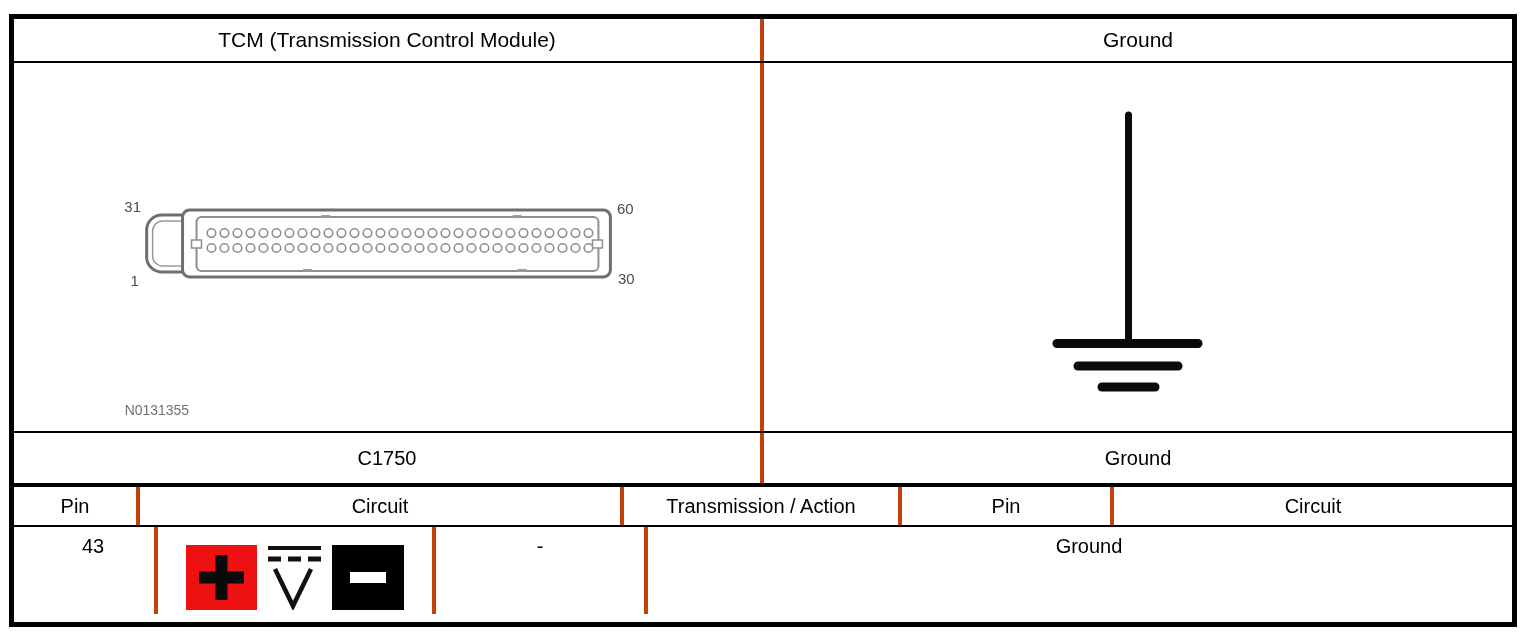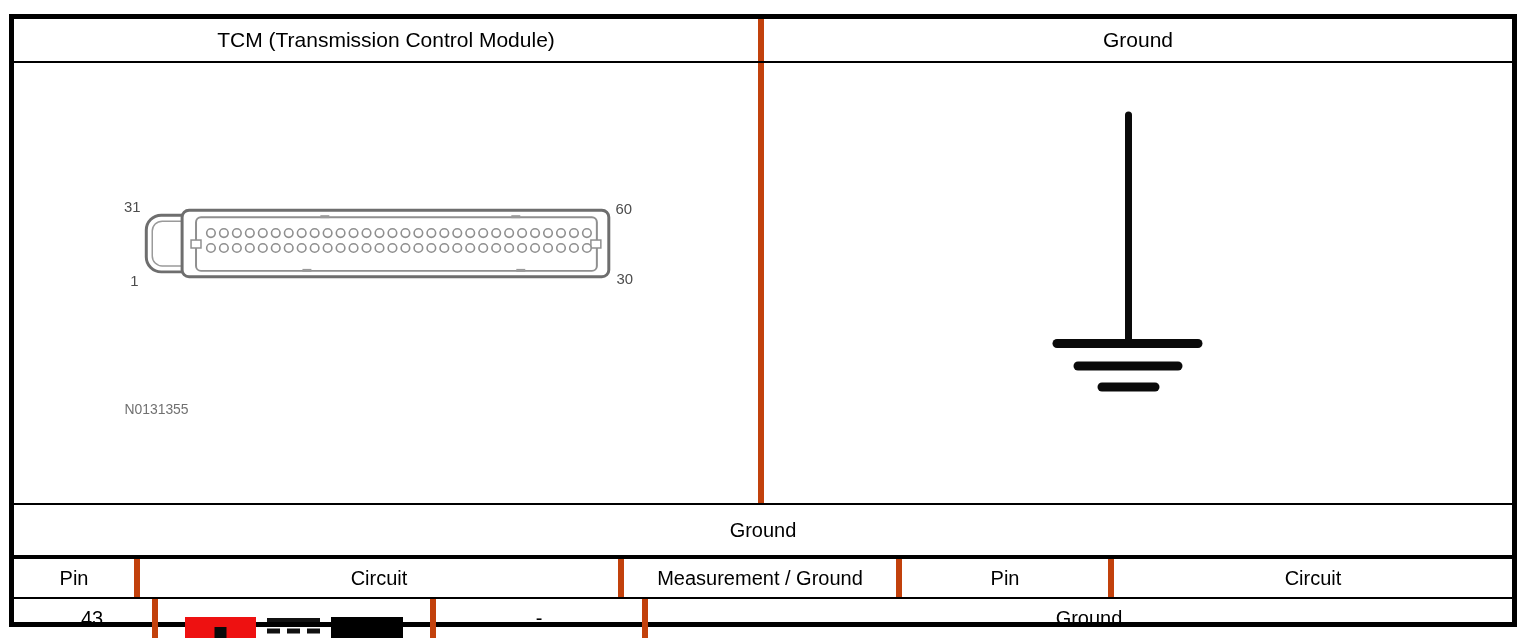--- a/index.html
+++ b/index.html
@@ -6,29 +6,29 @@
   body{
     width:1526px;height:638px;position:relative;overflow:hidden;
     font-family:"Liberation Sans","DejaVu Sans",sans-serif;color:#000;
   }
   #frame{
     position:absolute;left:9px;top:14px;width:1508px;height:613px;
     border:5px solid #000;box-sizing:border-box;background:#fff;
   }
   .row{display:flex;box-sizing:border-box;width:100%;}
   .r1{height:44px;border-bottom:2px solid #000;}
-  .r2{height:442px;border-bottom:2px solid #000;}
+  .r2{height:370px;border-bottom:2px solid #000;}
   .r3{height:54px;border-bottom:4px solid #000;}
   .r4{height:40px;border-bottom:2px solid #000;}
   .r5{height:87px;margin-left:18px;}
   .cell{
     box-sizing:border-box;display:flex;align-items:center;justify-content:center;
     font-size:20px;line-height:1.1;position:relative;
   }
-  .vline{border-right:6px solid #c2410c;}
+  .vline{border-right:4px solid #c2410c;}
   .half-l{width:750px;}
   .half-r{flex:1;}
   .hdr{font-size:21px;}
   .c1{width:126px;}
   .c2{width:484px;}
   .c3{width:278px;}
   .c4{width:212px;}
   .c5{flex:1;}
   .datacell{align-items:flex-start;padding-top:8px;}
   .diagcell{align-items:stretch;justify-content:flex-start;padding:0;}
@@ -139,27 +139,28 @@
       <svg viewBox="0 0 748 370">
         <line x1="364.5" y1="52" x2="364.5" y2="281" stroke="#0a0a0a" stroke-width="7" stroke-linecap="round"></line>
         <line x1="293" y1="280.5" x2="434" y2="280.5" stroke="#0a0a0a" stroke-width="9" stroke-linecap="round"></line>
         <line x1="314" y1="303" x2="414" y2="303" stroke="#0a0a0a" stroke-width="9" stroke-linecap="round"></line>
         <line x1="338" y1="324" x2="391" y2="324" stroke="#0a0a0a" stroke-width="9" stroke-linecap="round"></line>
       </svg>
     </div>
   </div>
 
   <div class="row r3">
+    <div class="cell vline half-l">C1750</div>
     <div class="cell half-r">Ground</div>
   </div>
 
   <div class="row r4">
     <div class="cell vline c1">Pin</div>
     <div class="cell vline c2">Circuit</div>
-    <div class="cell vline c3">Measurement / Ground</div>
+    <div class="cell vline c3">Transmission / Action</div>
     <div class="cell vline c4">Pin</div>
     <div class="cell c5">Circuit</div>
   </div>
 
   <div class="row r5">
     <div class="cell vline c1 datacell">43</div>
     <div class="cell vline c3 datacell">
       <div class="icon-row">
         <svg width="71" height="65">
           <rect x="0" y="0" width="71" height="65" fill="#EE1111"></rect>

